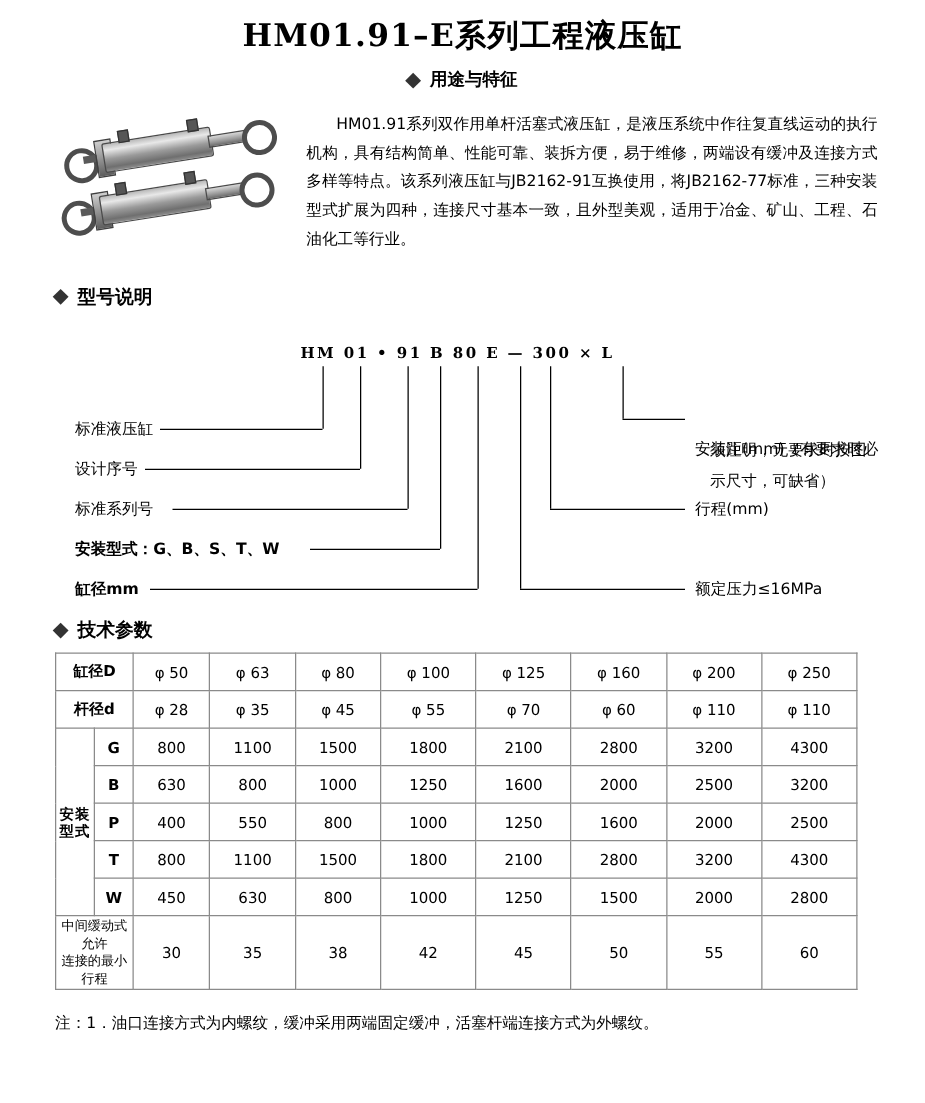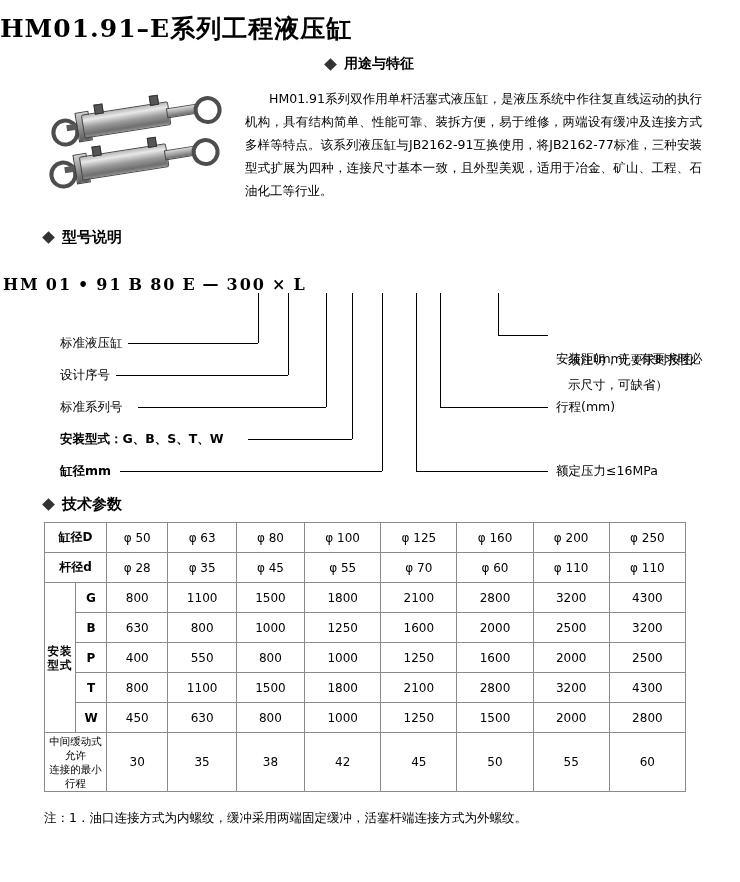--- a/index.html
+++ b/index.html
@@ -15,20 +15,21 @@
     position: relative;
     overflow: hidden;
   }
   .page {
     position: relative;
     width: 740px;
     height: 882px;
   }
   
   .title {
+    text-align: center;
     font-family: "DejaVu Serif", "Liberation Serif", serif;
     font-size: 25px;
     font-weight: bold;
     letter-spacing: 1px;
     margin-top: 12px;
   }
   
   .sec-head {
     display: flex;
     align-items: center;
@@ -148,23 +149,23 @@
   .model-area {
     position: relative;
     margin-top: 6px;
     height: 240px;
   }
   .code-line {
     position: absolute;
     left: 0;
     top: 22px;
     width: 732px;
-    text-align: left;
+    text-align: center;
     font-family: "DejaVu Serif", "Liberation Serif", serif;
-    font-size: 16px;
+    font-size: 12px;
     font-weight: bold;
     letter-spacing: 2px;
   }
   .code-line span { margin: 0 3px; }
   .lbl {
     position: absolute;
     font-size: 12.5px;
     white-space: nowrap;
   }
   .lbl.bold { font-weight: bold; }

